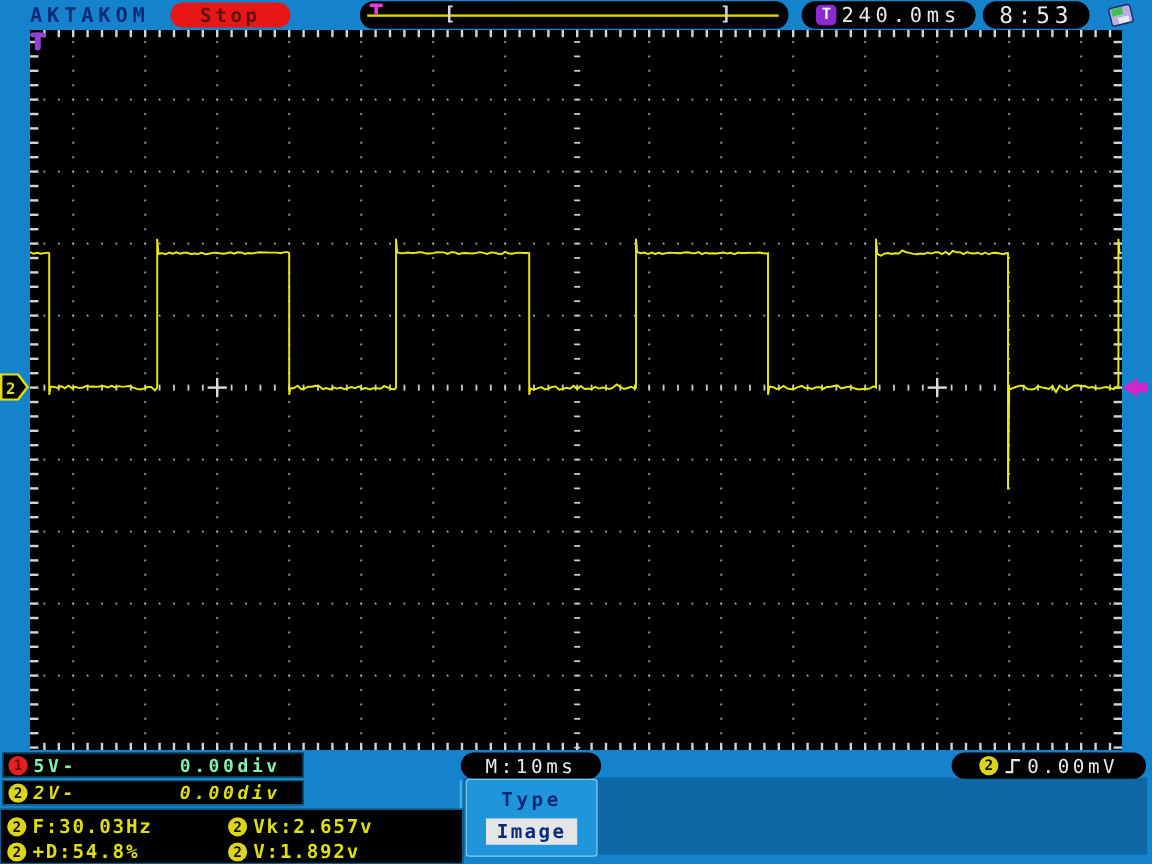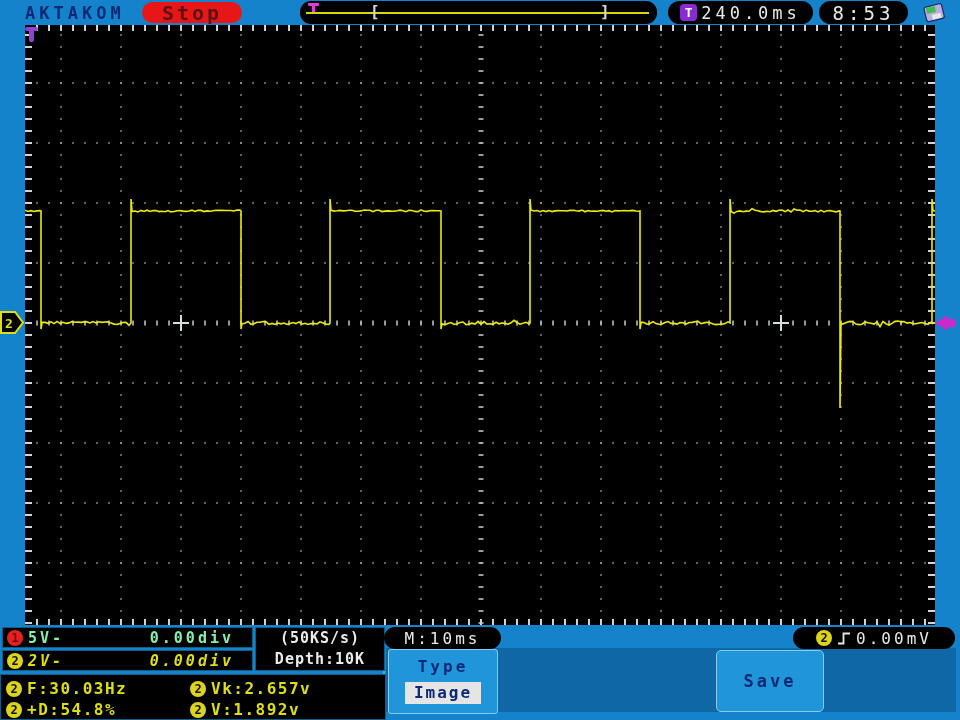--- a/index.html
+++ b/index.html
@@ -4,21 +4,21 @@
 <style>
   html,body{margin:0;padding:0;}
   body{width:960px;height:720px;overflow:hidden;background:#1483cb;
        font-family:"DejaVu Sans Mono","Liberation Mono",monospace;}
   #scope{position:relative;width:960px;height:550px;background:#1483cb;}
   .abs{position:absolute;}
   .pill{background:#000;border-radius:12px;color:#e9e9e9;display:flex;align-items:center;justify-content:center;}
   
   #brand{left:25px;top:3px;font-size:17px;font-weight:bold;letter-spacing:4px;color:#0a2a78;}
   #stop-pill{left:142px;top:2px;width:100px;height:21px;background:#e81717;border-radius:12px;
-             color:#5c1212;font-weight:bold;font-size:20px;letter-spacing:3px;
+             color:#5c1212;font-weight:bold;font-size:16px;letter-spacing:3px;
              display:flex;align-items:center;justify-content:center;}
   #trigbar{left:300px;top:1px;width:357px;height:23px;background:#000;border-radius:11px;}
   #trigbar .hline{position:absolute;left:6px;right:8px;top:11px;height:2px;background:#d8d800;}
   #trig-t-h{left:8px;top:2px;width:11px;height:3px;background:#e83ad8;border-radius:1px;}
   #trig-t-v{left:12px;top:4px;width:3px;height:7px;background:#e83ad8;}
   .bracket{top:1px;color:#d6d6d6;font-size:16px;font-weight:bold;}
   #br-l{left:70px;} #br-r{left:300px;}
   #trig-time-pill{left:668px;top:1px;width:145px;height:23px;gap:4px;font-size:17px;letter-spacing:4px;}
   #trig-time-pill .tbox{width:17px;height:17px;border-radius:4px;background:#8a2bd0;color:#fff;
         font-size:13px;font-weight:bold;display:flex;align-items:center;justify-content:center;letter-spacing:0;}
@@ -1870,24 +1870,20 @@
     <span class="red-t">5V-</span>
     <span class="val red-t">0.00div</span>
   </div>
 
   <div id="ch2-row" class="abs blackbox chrow">
     <span class="badge yel">2</span>
     <span class="yel-t">2V-</span>
     <span class="val yel-t">0.00div</span>
   </div>
 
-  <div id="acq-box" class="abs blackbox">
-    <div>(50KS/s)</div>
-    <div>Depth:10K</div>
-  </div>
 
   <div id="meas-box" class="abs blackbox"></div>
   <div id="meas-0" class="meas">
     <span class="badge yel">2</span>
     <span>F:30.03Hz</span>
   </div>
   <div id="meas-1" class="meas">
     <span class="badge yel">2</span>
     <span>Vk:2.657v</span>
   </div>
@@ -1908,15 +1904,14 @@
       <path d="M1,12.5 H6.5 V2.5 H13" stroke="#e8e8e8" stroke-width="1.8" fill="none"></path>
     </svg>
     <span>0.00mV</span>
   </div>
 
   <div id="menu-box" class="abs">
     <div id="menu-title">Type</div>
     <div id="menu-item">Image</div>
   </div>
 
-  <div id="save-btn" class="abs">Save</div>
 
 </div>
 
 </body></html>

